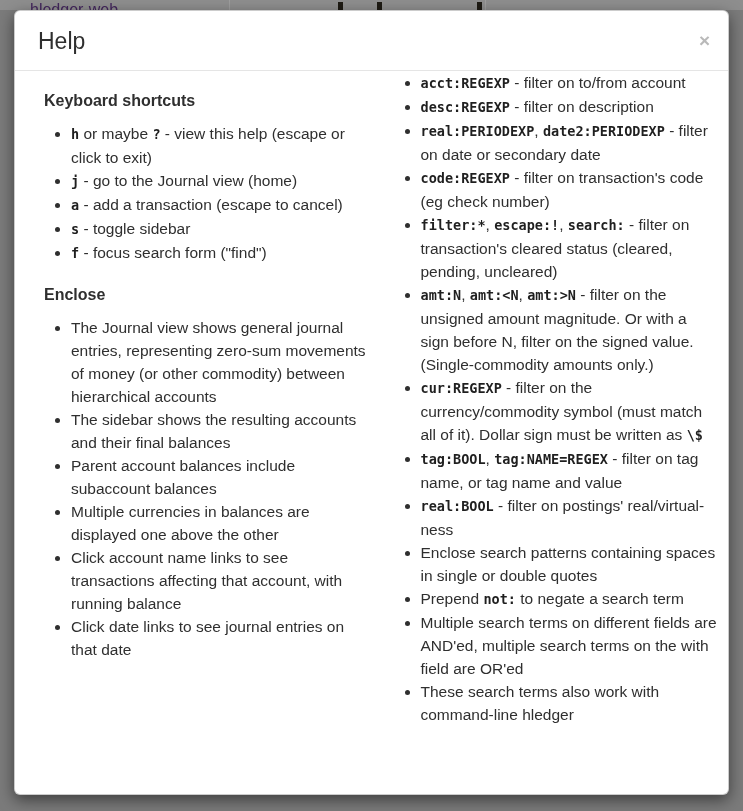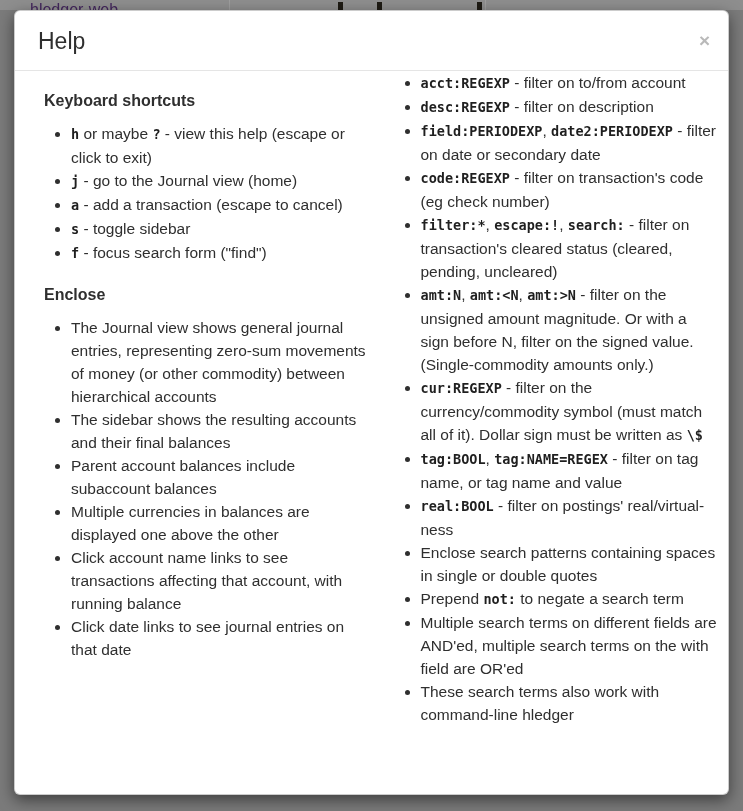--- a/index.html
+++ b/index.html
@@ -124,21 +124,21 @@
           <li>Parent account balances include subaccount balances</li>
           <li>Multiple currencies in balances are displayed one above the other</li>
           <li>Click account name links to see transactions affecting that account, with running balance</li>
           <li>Click date links to see journal entries on that date</li>
         </ul>
       </div>
     <div class="col right">
         <ul>
           <li><code>acct:REGEXP</code> - filter on to/from account</li>
           <li><code>desc:REGEXP</code> - filter on description</li>
-          <li><code>field:PERIODEXP</code>, <code>date2:PERIODEXP</code> - filter on date or secondary date</li>
+          <li><code>real:PERIODEXP</code>, <code>date2:PERIODEXP</code> - filter on date or secondary date</li>
           <li><code>code:REGEXP</code> - filter on transaction's code (eg check number)</li>
           <li><code>filter:*</code>, <code>escape:!</code>, <code>search:</code> - filter on transaction's cleared status (cleared, pending, uncleared)</li>
           <li><code>amt:N</code>, <code>amt:&lt;N</code>, <code>amt:&gt;N</code> - filter on the unsigned amount magnitude. Or with a sign before N, filter on the signed value. (Single-commodity amounts only.)</li>
           <li><code>cur:REGEXP</code> - filter on the currency/commodity symbol (must match all of it). Dollar sign must be written as <code>\$</code></li>
           <li><code>tag:BOOL</code>, <code>tag:NAME=REGEX</code> - filter on tag name, or tag name and value</li>
           <li><code>real:BOOL</code> - filter on postings' real/virtual-ness</li>
           <li>Enclose search patterns containing spaces in single or double quotes</li>
           <li>Prepend <code>not:</code> to negate a search term</li>
           <li>Multiple search terms on different fields are AND'ed, multiple search terms on the with field are OR'ed</li>
           <li>These search terms also work with command-line hledger</li>

